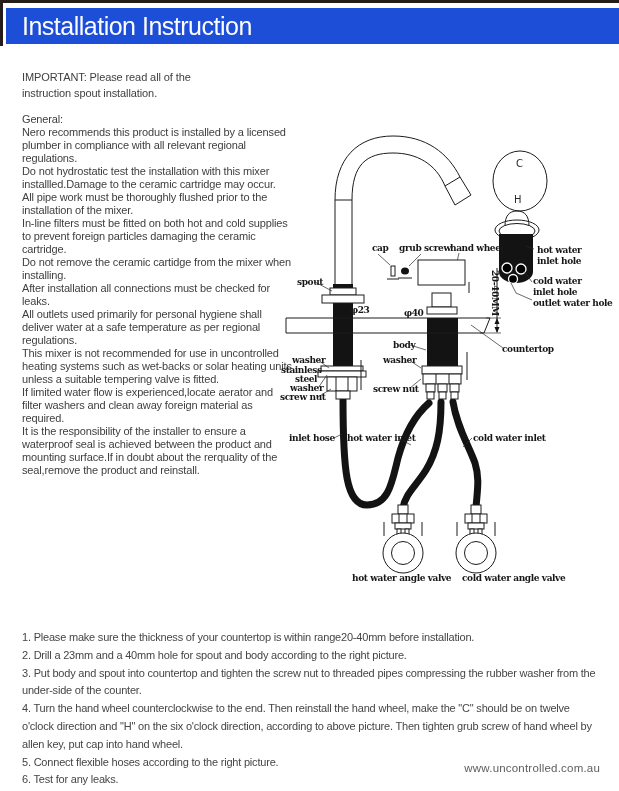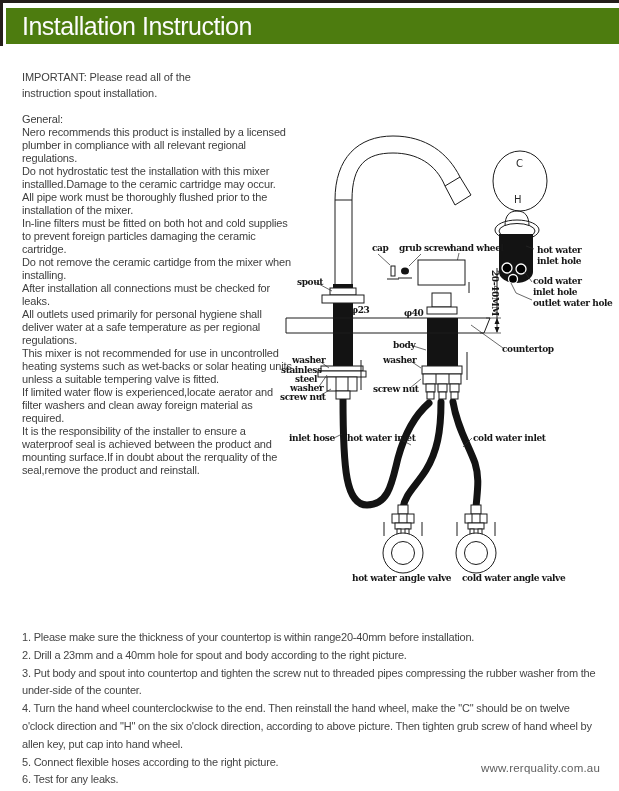--- a/index.html
+++ b/index.html
@@ -1,21 +1,21 @@
 <!DOCTYPE html>
 <html><head>
 <meta charset="utf-8">
 <style>
   html,body{margin:0;padding:0;background:#e8e8e8;}
   #page{position:relative;width:619px;height:791px;background:#ffffff;overflow:hidden;
         font-family:"Liberation Sans",sans-serif;}
   .abs{position:absolute;}
   #top-strip{left:0;top:0;width:619px;height:3px;background:#241d1a;}
   #left-strip{left:0;top:0;width:3px;height:46px;background:#241d1a;}
-  #title-bar{left:6px;top:8px;width:613px;height:36px;background:#4d7c0f;display:flex;align-items:center;}
+  #title-bar{left:6px;top:8px;width:613px;height:36px;background:#1d4ed8;display:flex;align-items:center;}
   #title-bar .t{color:#fcfcfc;font-size:25px;letter-spacing:-0.5px;padding-left:16px;font-weight:400;}
   .para{white-space:pre-line;color:#3e3e3e;}
   #important{left:22px;top:70px;width:300px;font-size:11px;line-height:15.5px;letter-spacing:-0.1px;}
   #general{left:22px;top:113px;width:292px;font-size:11px;line-height:13px;letter-spacing:-0.15px;}
   #steps{left:22px;top:629px;width:588px;font-size:11px;line-height:17.8px;letter-spacing:-0.2px;color:#454545;}
   #footer{right:19px;top:762px;font-size:11.5px;color:#5e5e5e;letter-spacing:0.2px;}
   svg{position:absolute;left:280px;top:125px;pointer-events:none;}
   .ln{stroke:#1c1c1c;stroke-width:1;fill:none;}
   .thin{stroke:#2a2a2a;stroke-width:0.7;fill:none;}
   .wfill{fill:#ffffff;stroke:#1c1c1c;stroke-width:1;}
@@ -71,21 +71,21 @@
   <div class="abs para" id="steps">1. Please make sure the thickness of your countertop is within range20-40mm before installation.
 2. Drill a 23mm and a 40mm hole for spout and body according to the right picture.
 3. Put body and spout into countertop and tighten the screw nut to threaded pipes compressing the rubber washer from the
 under-side of the counter.
 4. Turn the hand wheel counterclockwise to the end. Then reinstall the hand wheel, make the "C" should be on twelve
 o'clock direction and "H" on the six o'clock direction, according to above picture. Then tighten grub screw of hand wheel by
 allen key, put cap into hand wheel.
 5. Connect flexible hoses according to the right picture.
 6. Test for any leaks.</div>
 
-  <div class="abs" id="footer">www.rerquality.com.au</div>
+  <div class="abs" id="footer">www.uncontrolled.com.au</div>
 
   <svg width="339" height="475" viewBox="280 125 339 475">
 
     <g>
       <path class="hose" d="M343,398 C343,470 346,505 367,505 C389,505 392,482 398,458 C404,436 414,416 429,403"></path>
       <path class="hose" d="M441,402 C441,432 437,452 426,470 C416,486 405,494 403,508"></path>
       <path class="hose" d="M453,402 C457,427 468,444 475,463 C480,479 477,492 476,508"></path>
     </g>
 
     <g>

